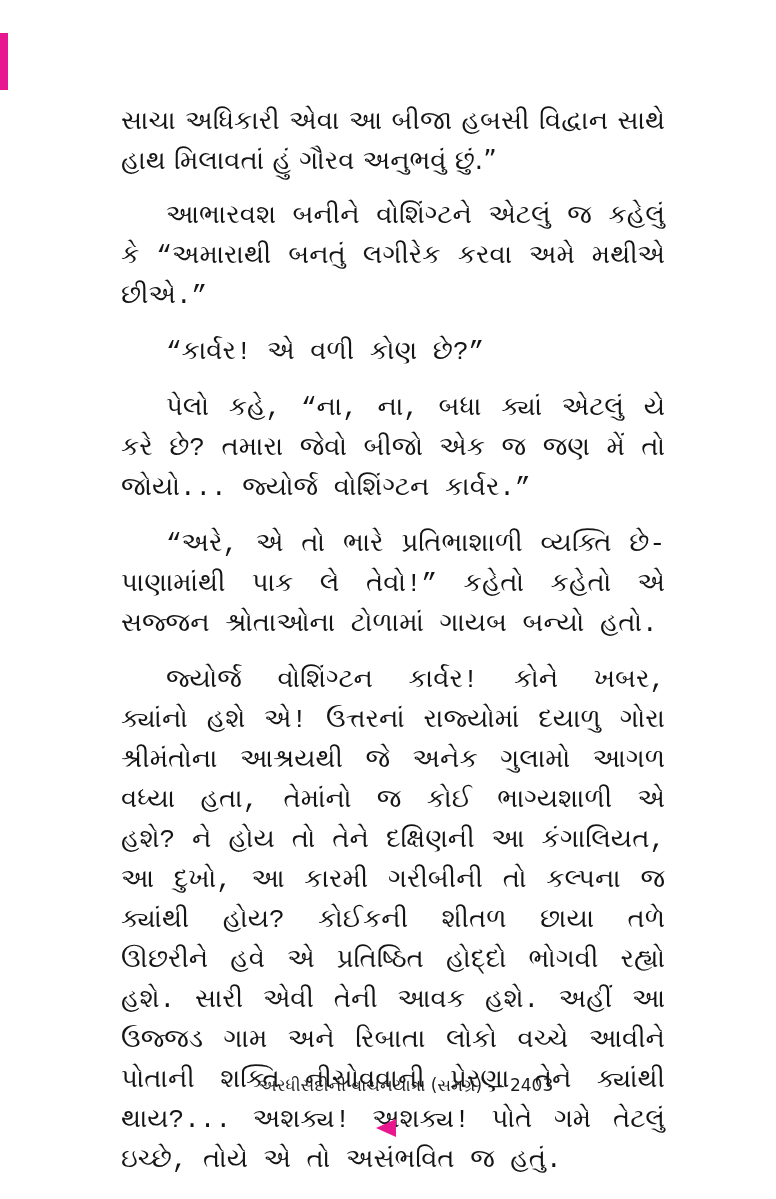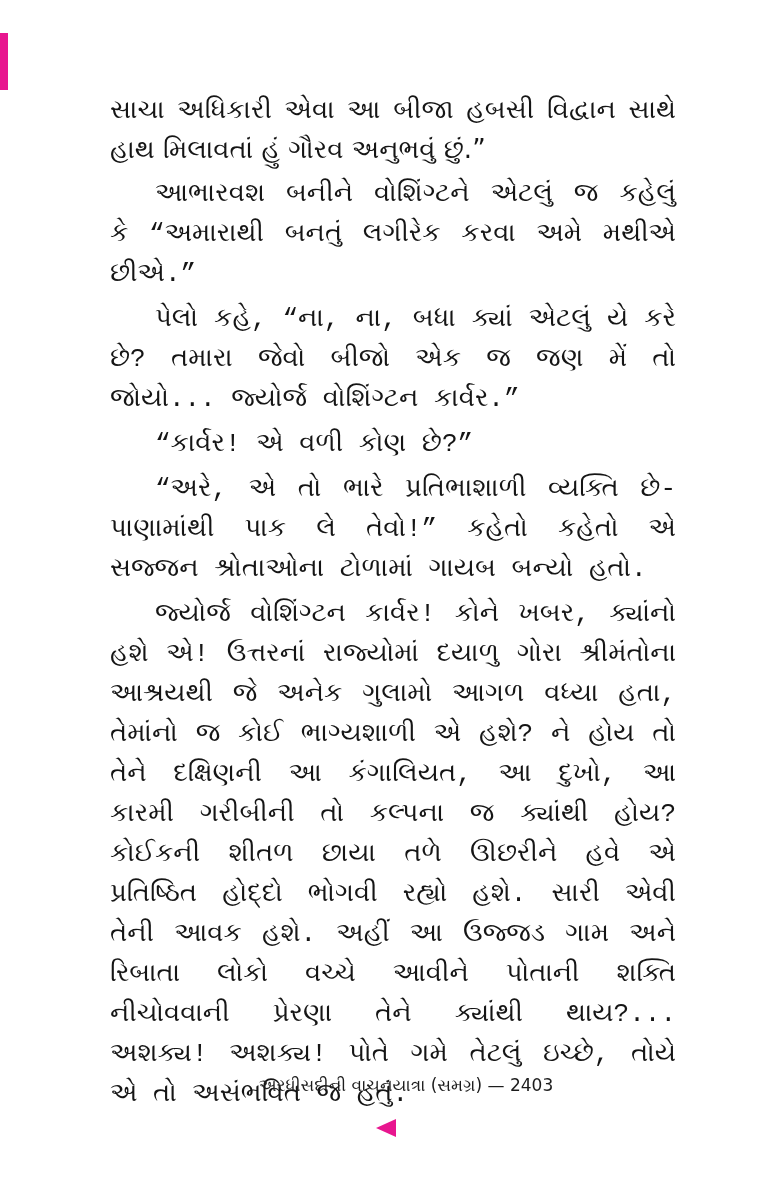--- a/index.html
+++ b/index.html
@@ -24,21 +24,21 @@
     height: 57px;
     background: #e8168f;
   }
   #text-block {
     position: absolute;
     left: 105px;
     top: 84px;
     width: 576px;
   }
   #text-block p {
-    margin: 5px;
+    margin: 16px;
     font-size: 26px;
     line-height: 40px;
     text-align: justify;
     color: #151515;
   }
   #text-block p.indent {
     text-indent: 45px;
     font-family: Liberation Mono, monospace;
   }
   #footer-line {
@@ -67,22 +67,22 @@
 </head>
 <body>
 
 <div id="page">
 
   <div id="spine-marker"></div>
 
   <div id="text-block">
     <p>સાચા અધિકારી એવા આ બીજા હબસી વિદ્વાન સાથે હાથ મિલાવતાં હું ગૌરવ અનુભવું છું.”</p>
     <p class="indent">આભારવશ બનીને વોશિંગ્ટને એટલું જ કહેલું કે “અમારાથી બનતું લગીરેક કરવા અમે મથીએ છીએ.”</p>
+    <p class="indent">“કાર્વર! એ વળી કોણ છે?”</p>
     <p class="indent">પેલો કહે, “ના, ના, બધા ક્યાં એટલું યે કરે છે? તમારા જેવો બીજો એક જ જણ મેં તો જોયો... જ્યોર્જ વોશિંગ્ટન કાર્વર.”</p>
-    <p class="indent">“કાર્વર! એ વળી કોણ છે?”</p>
     <p class="indent">“અરે, એ તો ભારે પ્રતિભાશાળી વ્યક્તિ છે-પાણામાંથી પાક લે તેવો!” કહેતો કહેતો એ સજ્જન શ્રોતાઓના ટોળામાં ગાયબ બન્યો હતો.</p>
     <p class="indent">જ્યોર્જ વોશિંગ્ટન કાર્વર! કોને ખબર, ક્યાંનો હશે એ! ઉત્તરનાં રાજ્યોમાં દયાળુ ગોરા શ્રીમંતોના આશ્રયથી જે અનેક ગુલામો આગળ વધ્યા હતા, તેમાંનો જ કોઈ ભાગ્યશાળી એ હશે? ને હોય તો તેને દક્ષિણની આ કંગાલિયત, આ દુખો, આ કારમી ગરીબીની તો કલ્પના જ ક્યાંથી હોય? કોઈકની શીતળ છાયા તળે ઊછરીને હવે એ પ્રતિષ્ઠિત હોદ્દો ભોગવી રહ્યો હશે. સારી એવી તેની આવક હશે. અહીં આ ઉજ્જડ ગામ અને રિબાતા લોકો વચ્ચે આવીને પોતાની શક્તિ નીચોવવાની પ્રેરણા તેને ક્યાંથી થાય?... અશક્ય! અશક્ય! પોતે ગમે તેટલું ઇચ્છે, તોયે એ તો અસંભવિત જ હતું.</p>
   </div>
 
   <div id="footer-line">અરધીસદીની વાચનયાત્રા (સમગ્ર) — 2403</div>
 
   <div id="prev-arrow"></div>
 
 </div>
 

